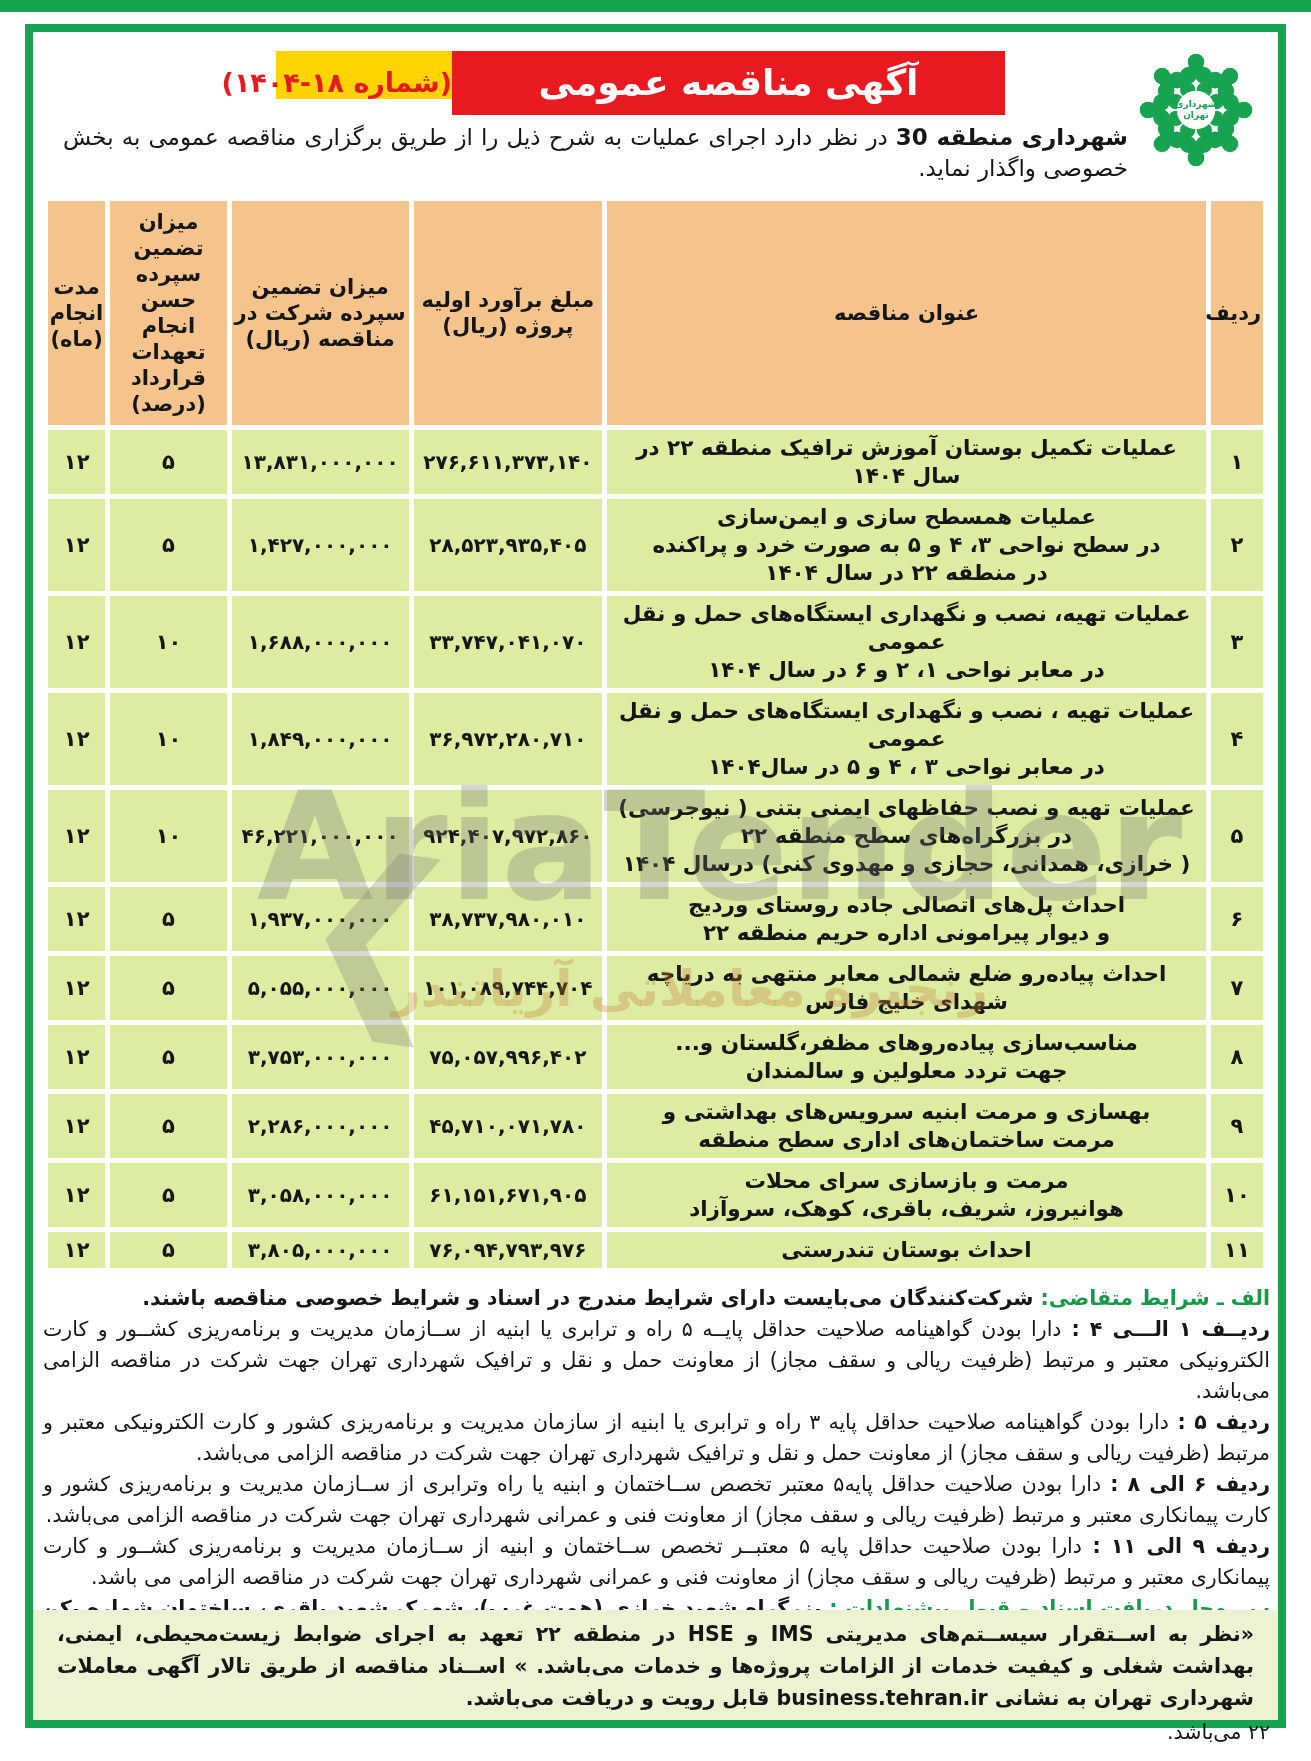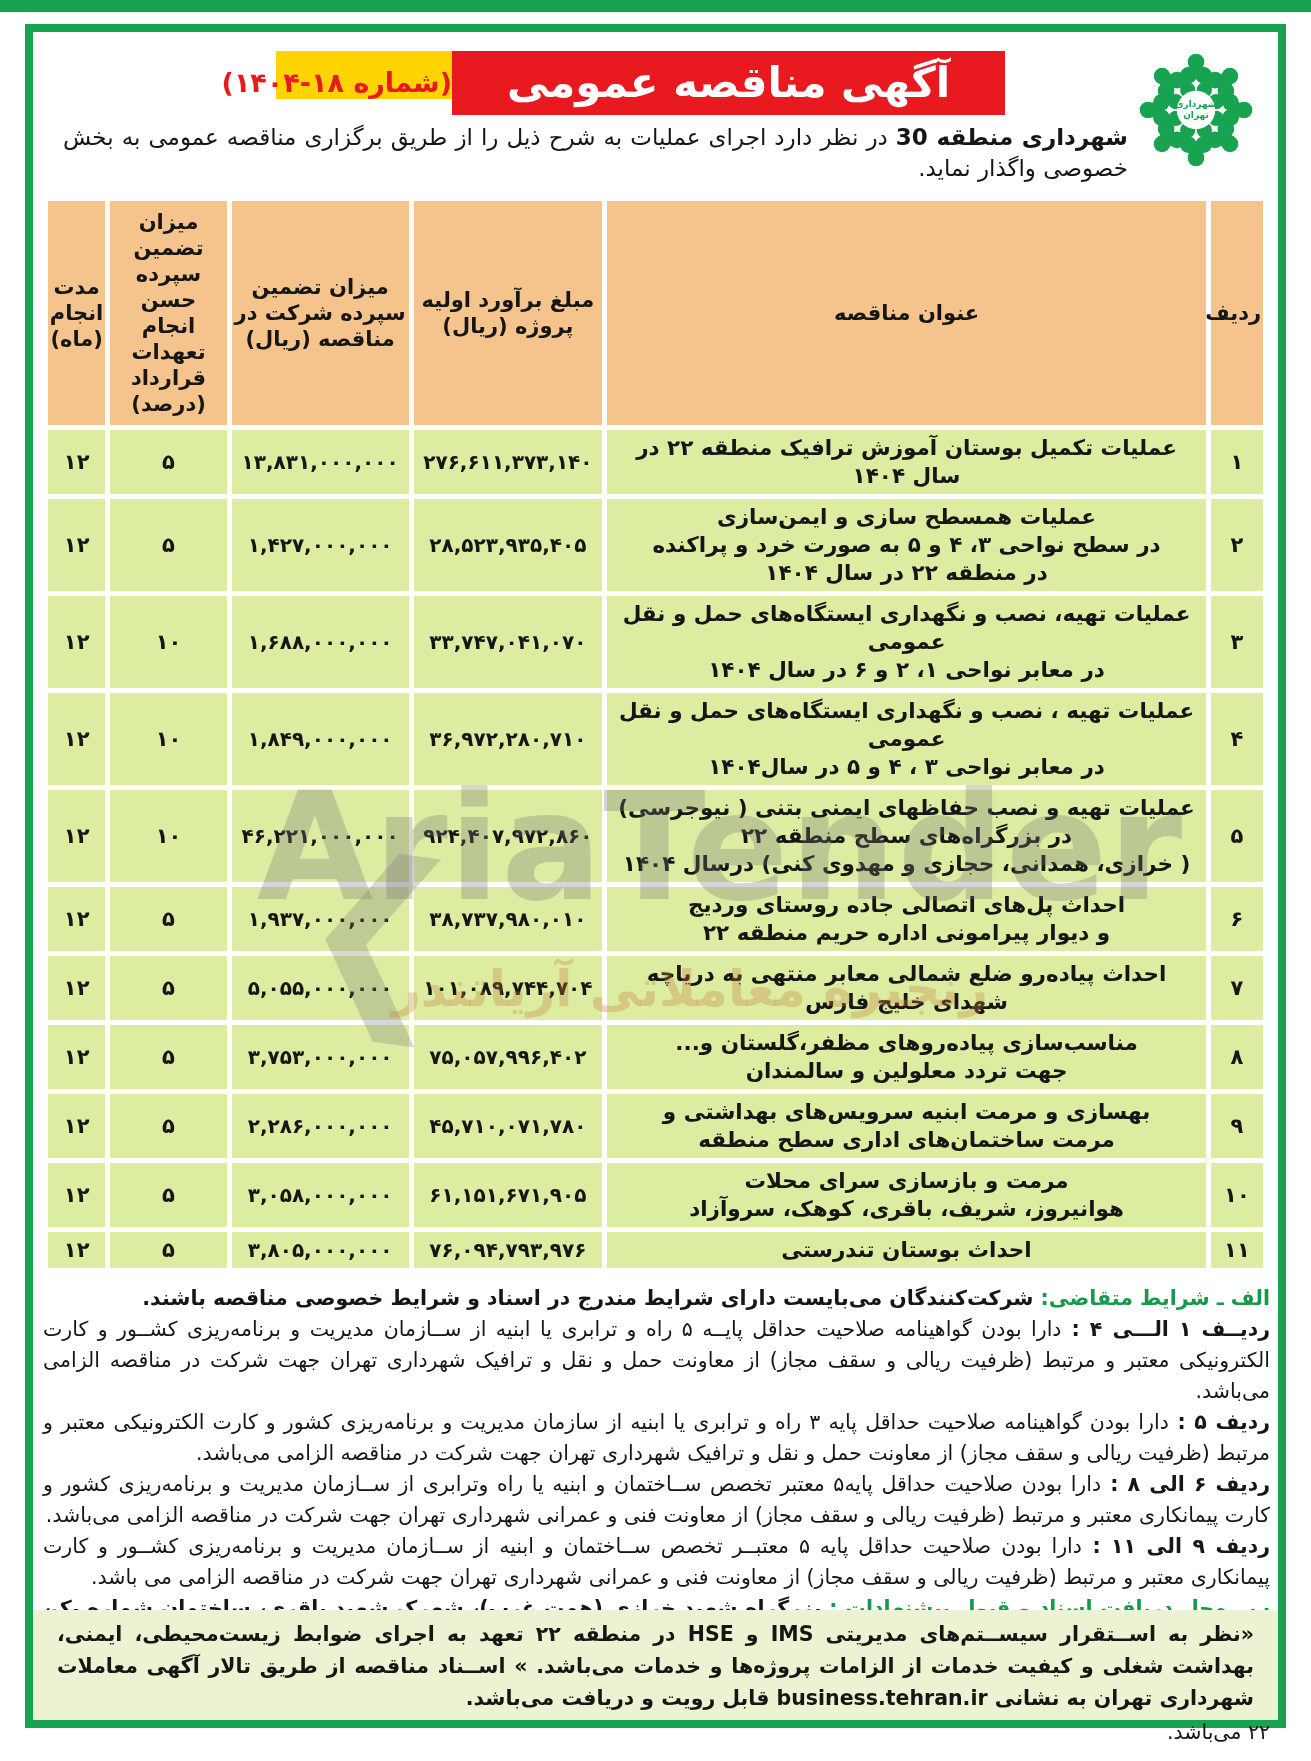--- a/index.html
+++ b/index.html
@@ -3,21 +3,21 @@
 <meta charset="utf-8">
 <style>
   html,body{margin:0;padding:0;background:#fff;}
   .page{position:relative;width:1311px;height:1761px;background:#fff;overflow:hidden;
         direction:rtl;font-family:"DejaVu Sans",sans-serif;color:var(--ink,#161616);}
   .top-strip{position:absolute;top:0;left:0;width:100%;height:12px;background:var(--green);}
   .frame{position:absolute;top:24px;left:25px;width:1261px;height:1704px;box-sizing:border-box;
          border:8px solid var(--green);background:#fff;}
   
   .banner-title{position:absolute;top:19px;left:419px;width:553px;height:64px;background:var(--red);
-         color:#fff;font-weight:bold;font-size:42px;line-height:64px;text-align:center;
+         color:#fff;font-weight:bold;font-size:36px;line-height:64px;text-align:center;
          letter-spacing:-1px;white-space:nowrap;}
   .banner-number{position:absolute;top:19px;left:243px;width:176px;height:48px;background:var(--yellow);
          color:var(--red);font-weight:bold;font-size:27px;line-height:64px;text-align:center;white-space:nowrap;}
   .logo{position:absolute;top:14px;left:1099px;width:128px;height:128px;}
   .intro{margin:90px 150px 0 30px;font-size:23px;line-height:31px;text-align:justify;}
   .intro .lead{font-weight:bold;}
   
   table{border-collapse:separate;border-spacing:5px;table-layout:fixed;
         width:1225px;margin:12px auto 0 auto;}
   th{background:var(--hdr);font-weight:bold;font-size:21px;line-height:26px;

